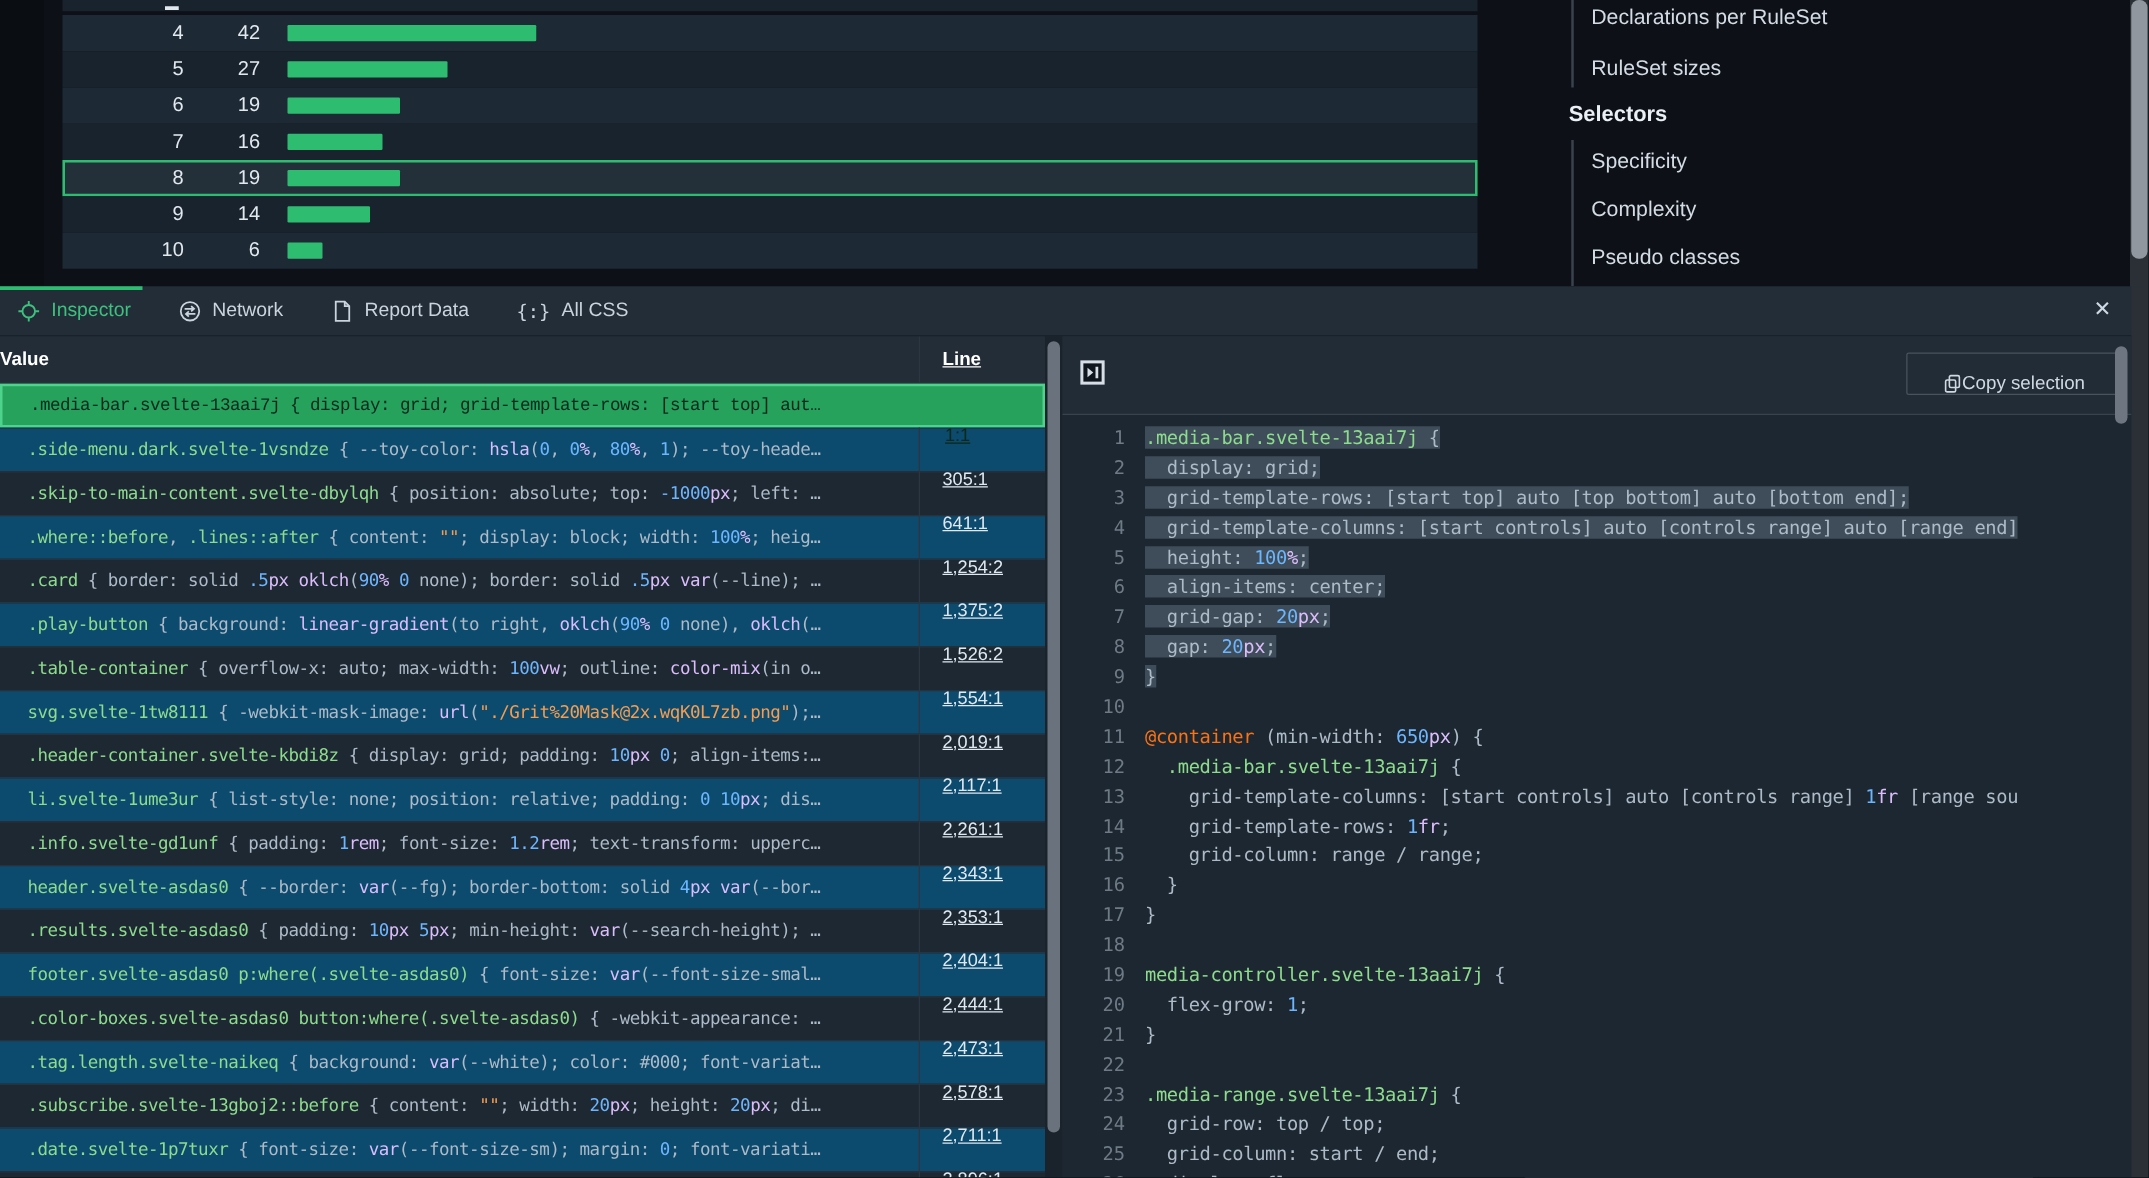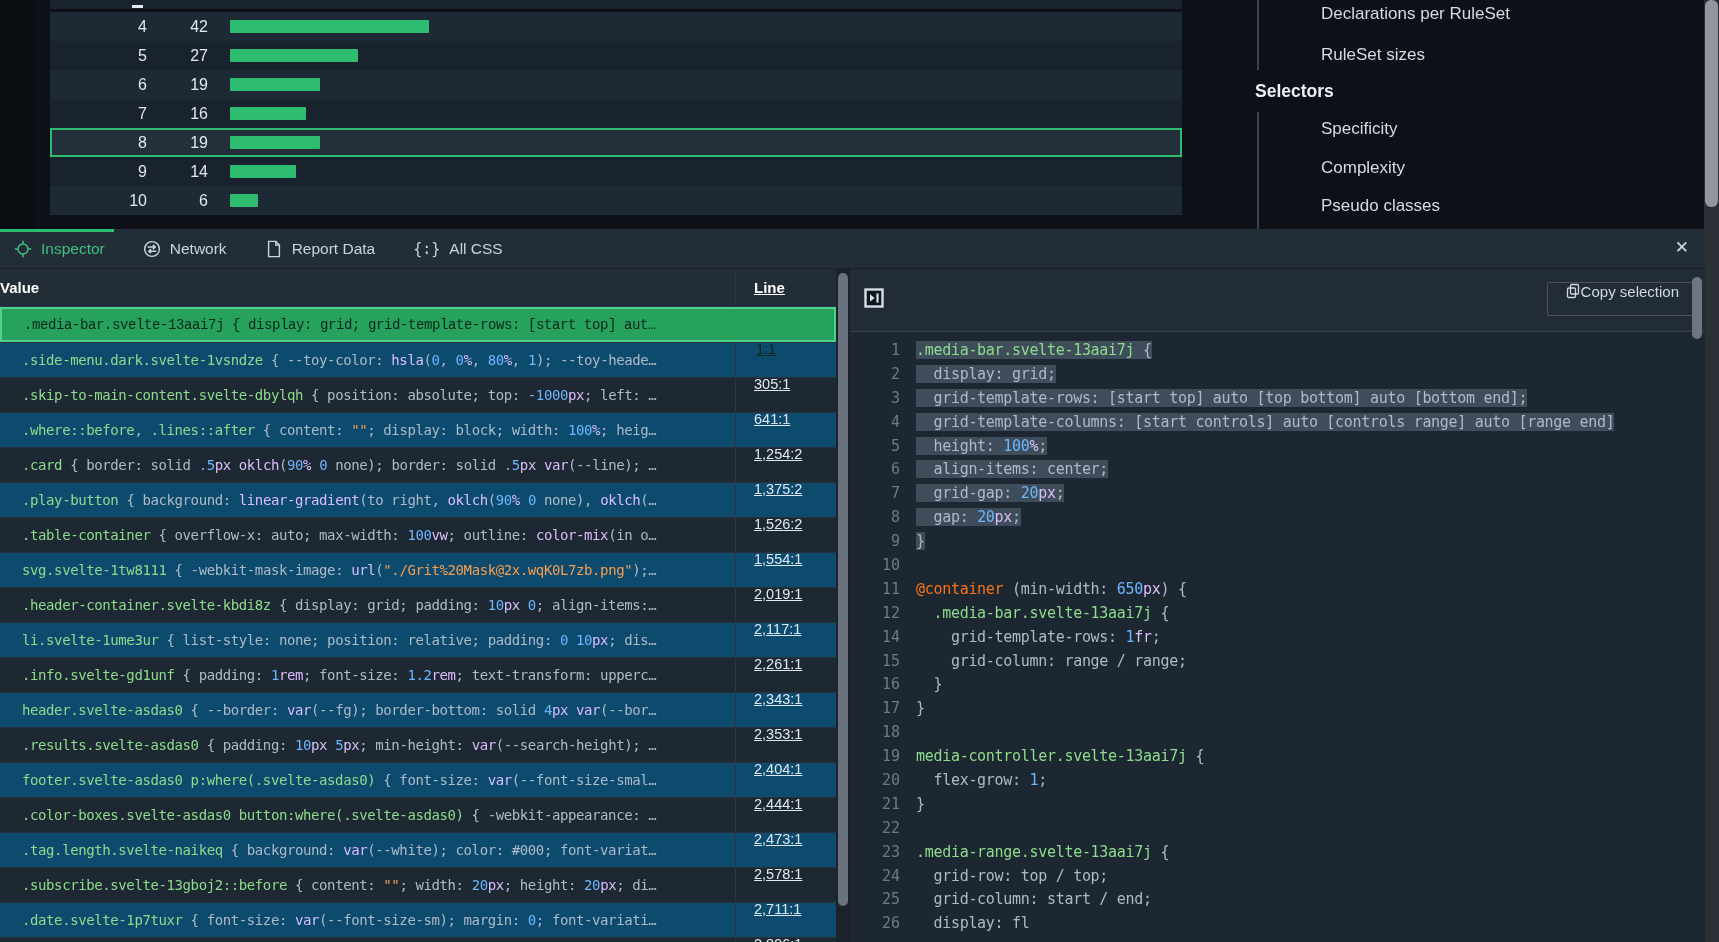--- a/index.html
+++ b/index.html
@@ -13,21 +13,21 @@
   .crow.alt1{background:#19232d;}
   .crow.selected{background:#243039;outline:2px solid #2ebd70;outline-offset:-2px;}
   .crow .c1{width:97px;text-align:right;color:#e1e8ee;font-size:16px;}
   .crow .c2{width:61px;text-align:right;color:#e1e8ee;font-size:16px;}
   .crow .bar{margin-left:22px;height:13px;border-radius:1px;}
   #chart-sliver{position:absolute;left:0;top:0;width:1132px;height:9px;background:#19232d;}
   #chart-sliver .digit-bottom{position:absolute;left:82px;bottom:1px;width:11px;height:3px;background:#e1e8ee;}
   
   #sidebar{position:absolute;left:1205px;top:0;width:499px;height:229px;overflow:hidden;}
   .snav-line{position:absolute;left:52px;width:2px;background:#39424d;}
-  .snav-item{position:absolute;left:68px;color:#d3dce4;font-size:17px;white-space:nowrap;cursor:default;margin-left:48px;}
+  .snav-item{position:absolute;left:68px;color:#d3dce4;font-size:17px;white-space:nowrap;cursor:default;}
   .snav-heading{position:absolute;left:50px;color:#eaf0f5;font-size:17.5px;font-weight:bold;white-space:nowrap;}
   
   #pagebar{position:absolute;left:1704px;top:0;width:15px;height:942px;background:#2a3036;}
   #pagebar .thumb{position:absolute;left:1px;top:0;width:13px;height:207px;background:#90979e;border-radius:6px;}
   
   #panel{position:absolute;left:0;top:229px;width:1705px;height:713px;background:#222d37;}
   #tabbar{position:relative;height:40px;display:flex;align-items:center;padding-left:14px;gap:38px;
           border-bottom:1px solid #19212b;box-sizing:border-box;}
   #tab-indicator{position:absolute;left:0;top:0;width:114px;height:3px;background:#2ebd70;}
   .tab{display:flex;align-items:center;gap:9px;font-size:15.5px;color:#c9d4de;cursor:default;}
@@ -55,22 +55,22 @@
   .t-row.sel{background:#27a25d;border:2px solid #4ed38c;box-shadow:none;}
   .t-row.sel .t-val span{color:#08291b !important;font-family:Liberation Mono, monospace;}
   .t-row.sel .t-line{border-left-color:transparent;}
   .t-row.sel .t-line a{color:#08291b;}
   #vscroll{width:14px;background:#1a222b;position:relative;flex-shrink:0;}
   #vscroll .thumb{position:absolute;left:2px;top:4px;width:10px;height:633px;background:#6a737d;border-radius:5px;}
   
   #code-pane{flex:1;background:#1d2731;position:relative;}
   .c-header{height:63px;position:relative;border-bottom:1px solid #39434e;background:#212c36;box-sizing:border-box;}
   #toggle-btn{position:absolute;left:14px;top:19px;width:20px;height:20px;cursor:default;}
-  #copy-btn{position:absolute;right:8px;top:13px;height:32px;display:flex;align-items:flex-start;gap:0;
-            padding:0 17px;border:1px solid #4a535d;border-radius:2px;color:#d0d9e2;font-size:15px;
+  #copy-btn{position:absolute;right:8px;top:13px;height:32px;display:flex;align-items:flex-end;gap:0;
+            padding:0 28px;border:1px solid #4a535d;border-radius:2px;color:#d0d9e2;font-size:15px;
             background:transparent;cursor:default;}
   .c-body{position:absolute;top:63px;left:0;right:0;bottom:0;overflow:hidden;padding-top:6px;
           font-family:"DejaVu Sans Mono",monospace;font-size:15px;}
   .c-line{display:flex;height:23.9px;align-items:center;}
   .c-num{width:50px;text-align:right;padding-right:16px;color:#6e7a86;flex-shrink:0;}
   .c-text{white-space:pre;letter-spacing:-0.3px;}
   .c-text.hl{background:#3e4d59;}
   #code-scroll-thumb{position:absolute;right:3px;top:8px;width:10px;height:62px;background:#6e7681;border-radius:5px;}
   
   .tok-s{color:#8ddb8c;}
@@ -376,20 +376,24 @@
             </div>
             <div class="c-line">
               <span class="c-num">11</span>
               <span class="c-text"><span class="tok-a">@container</span><span class="tok-p"> (min-width: </span><span class="tok-n">650</span><span class="tok-u">px</span><span class="tok-p">) {</span></span>
             </div>
             <div class="c-line">
               <span class="c-num">12</span>
               <span class="c-text"><span class="tok-p">  </span><span class="tok-s">.media-bar.svelte-13aai7j</span><span class="tok-p"> {</span></span>
             </div>
             <div class="c-line">
+              <span class="c-num">13</span>
+              <span class="c-text"><span class="tok-p">    grid-template-columns: [start controls] auto [controls range] </span><span class="tok-n">1</span><span class="tok-u">fr</span><span class="tok-p"> [range sou</span></span>
+            </div>
+            <div class="c-line">
               <span class="c-num">14</span>
               <span class="c-text"><span class="tok-p">    grid-template-rows: </span><span class="tok-n">1</span><span class="tok-u">fr</span><span class="tok-p">;</span></span>
             </div>
             <div class="c-line">
               <span class="c-num">15</span>
               <span class="c-text"><span class="tok-p">    grid-column: range / range;</span></span>
             </div>
             <div class="c-line">
               <span class="c-num">16</span>
               <span class="c-text"><span class="tok-p">  }</span></span>

